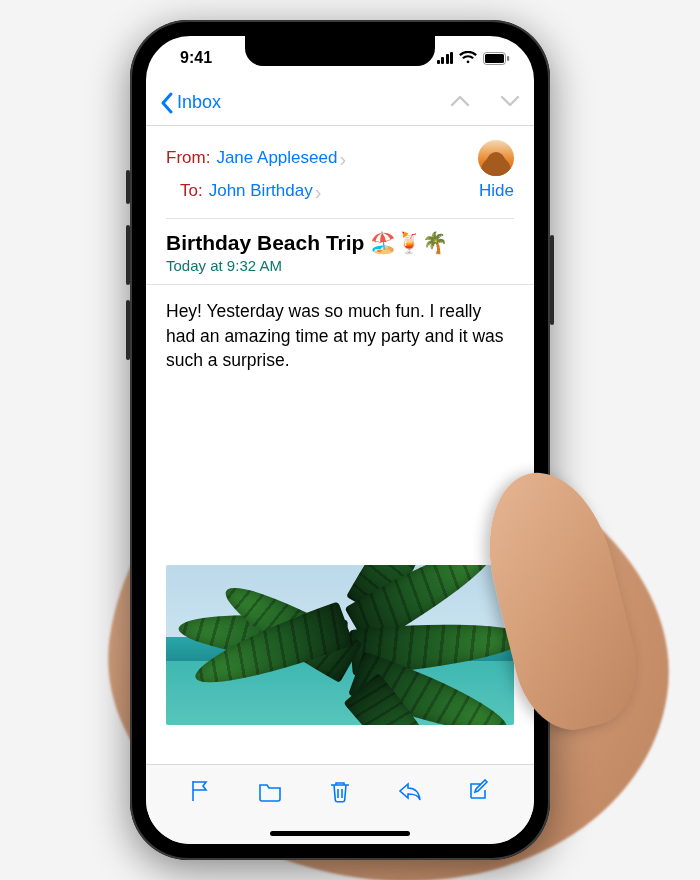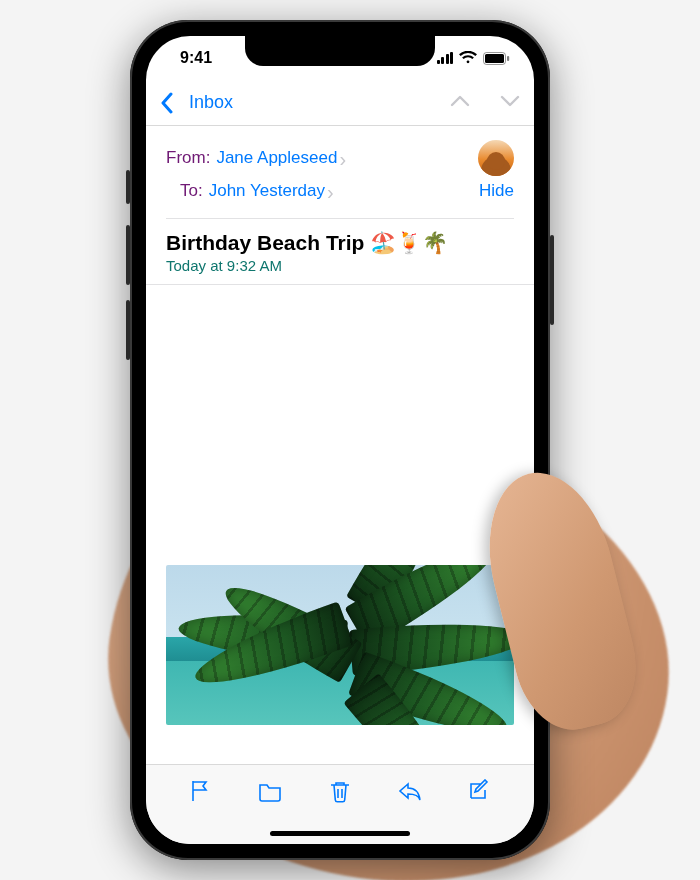--- a/index.html
+++ b/index.html
@@ -85,30 +85,30 @@
   .sig-bars span:nth-child(4){height:12px;}
   .wifi-icon, .battery-icon { display:inline-flex; }
 
   
   .navbar {
     height:46px;
     display:flex; align-items:center; justify-content:space-between;
     padding:0 14px;
     border-bottom:1px solid #d9d9d9;
   }
-  .back-btn { display:flex; align-items:center; gap:16px; color:#007aff; font-size:18px; }
+  .back-btn { display:flex; align-items:center; gap:4px; color:#007aff; font-size:18px; }
   .nav-arrows { display:flex; gap:30px; color:#c7c7cc; }
   .nav-arrows svg { width:20px; height:14px; }
 
   
   .header {
     padding:14px 20px 0;
   }
   .row { display:flex; align-items:center; font-size:17px; line-height:30px;}
-  .label { color:#701a75; margin-right:6px;}
+  .label { color:#b91c1c; margin-right:6px;}
   .link { color:#007aff; }
   .chev-small { color:#c7c7cc; font-size:20px; margin-left:2px; position:relative; top:1px;}
   .row-to { justify-content:space-between; }
   .row-to-left { display:flex; align-items:center;margin-left:14px;}
   .avatar {
     width:36px; height:36px; border-radius:50%;
     background: linear-gradient(180deg,#f5d8b4 0%, #e98a2e 55%, #c56312 100%);
     display:flex; align-items:flex-end; justify-content:center;
     overflow:hidden; margin-left:auto;
   }
@@ -244,34 +244,35 @@
         <div style="display:flex;align-items:center;">
           <span class="label">From:</span>
           <span class="link">Jane Appleseed</span>
           <span class="chev-small">›</span>
         </div>
         <div class="avatar"></div>
       </div>
       <div class="row row-to">
         <div class="row-to-left">
           <span class="label">To:</span>
-          <span class="link">John Yesterday</span>
+          <span class="link">John Birthday</span>
           <span class="chev-small">›</span>
         </div>
         <span class="link">Hide</span>
       </div>
       <hr class="header-divider">
     </div>
 
     <div class="subject-block">
       <div class="subject">Birthday Beach Trip 🏖️🍹🌴</div>
       <div class="timestamp">Today at 9:32 AM</div>
     </div>
 
     <div class="mail-body">
+      <p>Hey! Yesterday was so much fun. I really had an amazing time at my party and it was such a surprise.</p>
     </div>
 
     <div class="attachment">
       <div class="palm">
         <div class="frond f1"></div>
           <div class="frond f2"></div>
           <div class="frond f3"></div>
         <div class="frond f4"></div>
           <div class="frond f5"></div>
           <div class="frond f6"></div>

